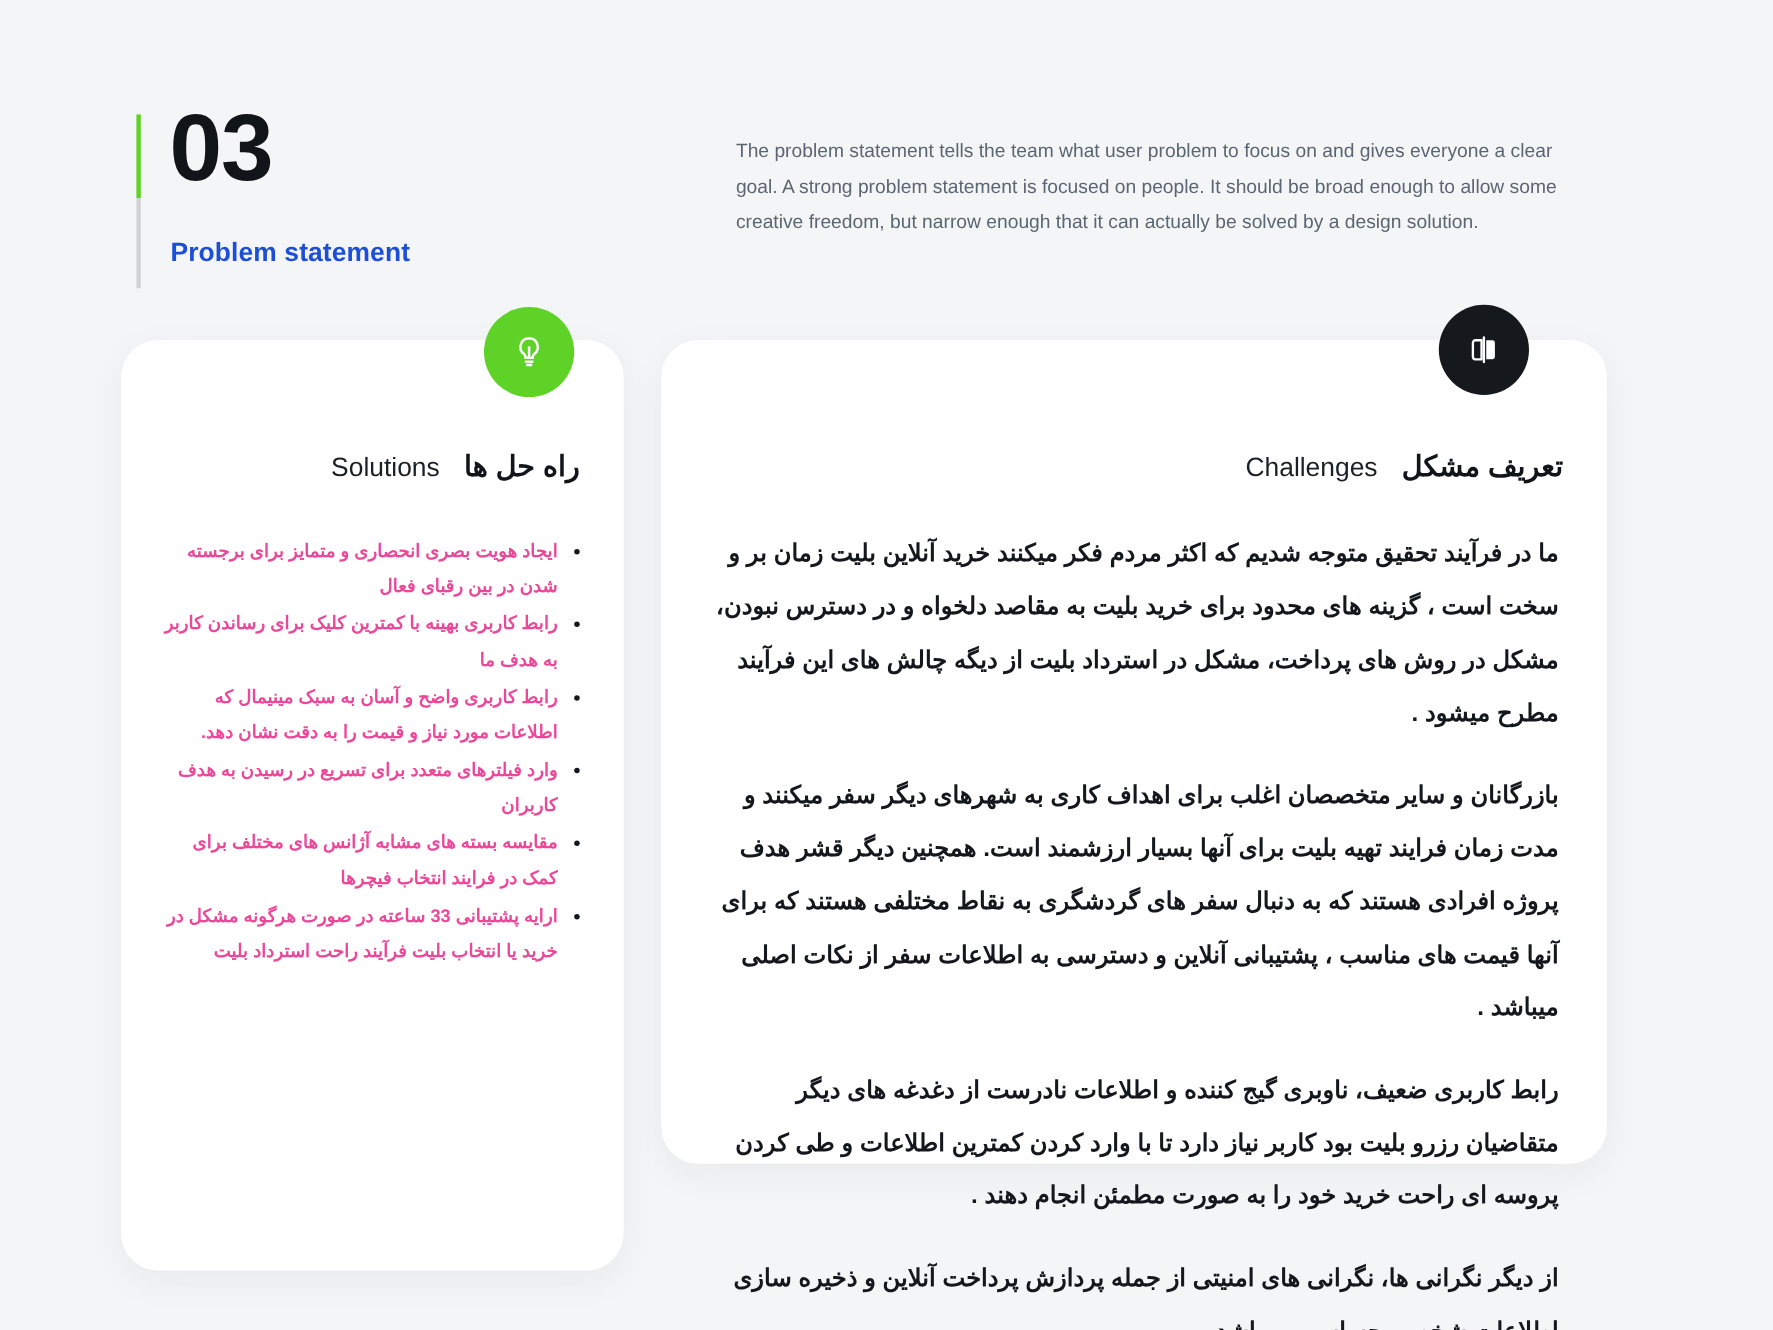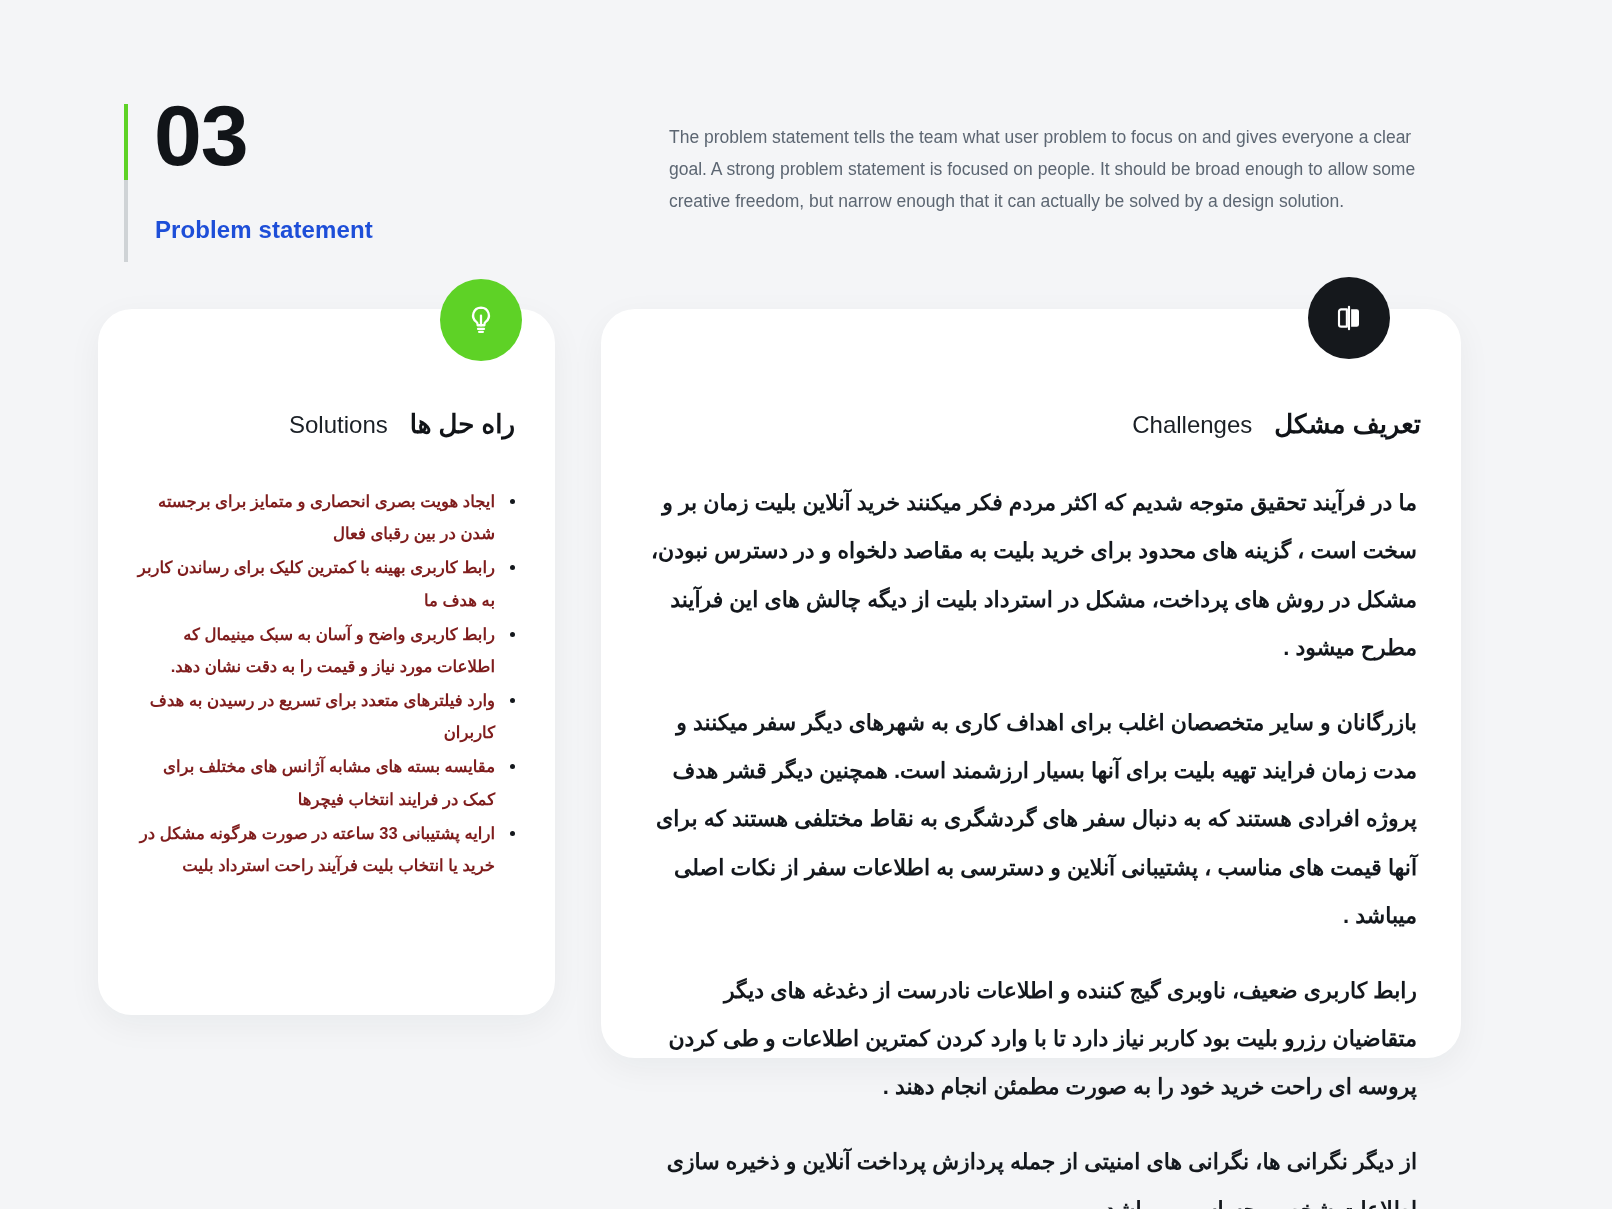--- a/index.html
+++ b/index.html
@@ -63,24 +63,24 @@
   }
 
   
   .card {
     position: absolute;
     background: #ffffff;
     border-radius: 34px;
     box-shadow: 0 10px 34px rgba(28, 36, 48, 0.05);
   }
   .card-solutions {
-    left: 98px;
+    left: 110px;
     top: 309px;
     width: 457px;
-    height: 706px;
+    height: 846px;
   }
   .card-challenges {
     left: 601px;
     top: 309px;
     width: 860px;
     height: 749px;
   }
 
   .badge {
     position: absolute;
@@ -135,21 +135,21 @@
     text-align: right;
     margin: 0;
     padding-right: 22px;
     list-style: none;
   }
   .sol-list li {
     position: relative;
     font-size: 16.5px;
     font-weight: 700;
     line-height: 1.95;
-    color: #7f1d1d;
+    color: #ec4899;
     margin-bottom: 2px;
   }
   .sol-list li::before {
     content: "";
     position: absolute;
     right: -20px;
     top: 14px;
     width: 5px;
     height: 5px;
     border-radius: 50%;

